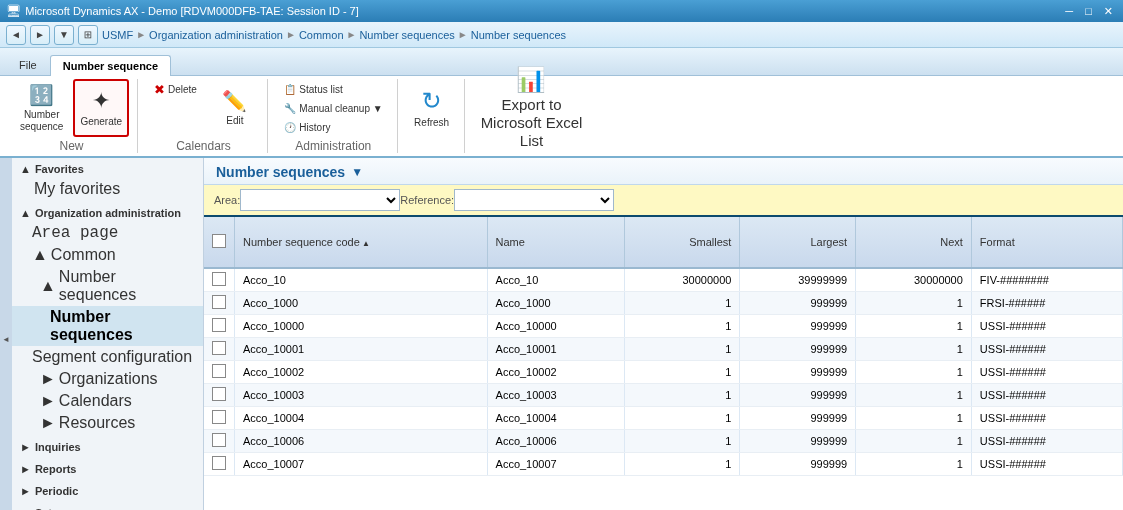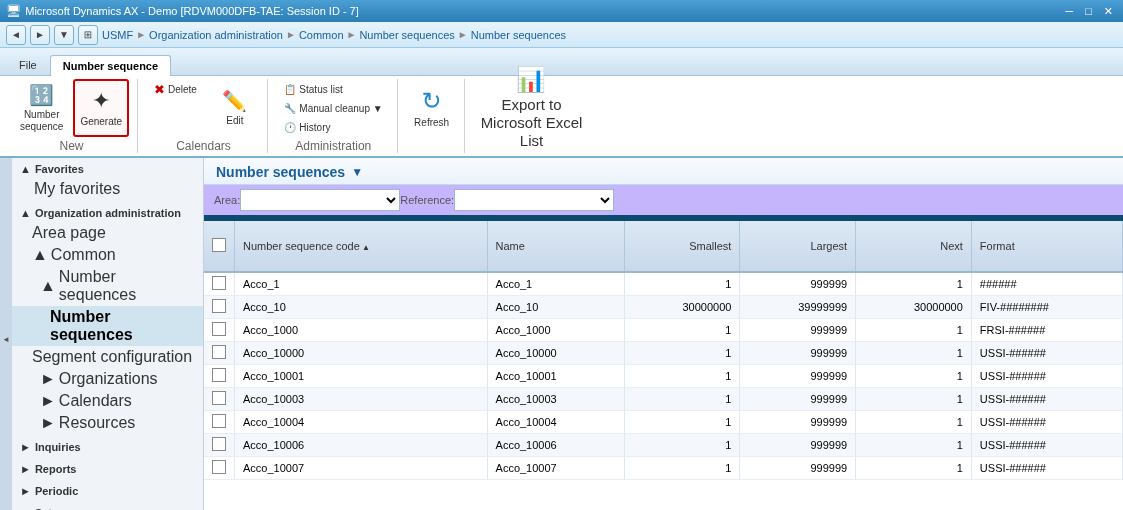--- a/index.html
+++ b/index.html
@@ -185,23 +185,23 @@
       gap: 6px;
     }
     .content-title {
       font-size: 14px;
       color: #1a5f9a;
       font-weight: bold;
     }
     .content-title-arrow { color: #1a5f9a; font-size: 12px; cursor: pointer; }
 
     .filter-bar {
-      background: #c4b5fd;
+      background: #fef9c3;
       padding: 4px 10px;
-      border-bottom: 6px solid #0c4a6e;
+      border-bottom: 2px solid #0c4a6e;
       display: flex;
       align-items: center;
       font-size: 11px;
     }
     .filter-label { color: #555; }
     .filter-select {
       height: 22px;
       border: 1px solid #a0b8cc;
       background: #fff;
       font-size: 11px;
@@ -357,21 +357,21 @@
         <span>Favorites</span>
       </div>
       <div class="sidebar-item" style="padding-left:22px;">My favorites</div>
     </div>
 
     <div class="sidebar-section">
       <div class="sidebar-section-header">
         <span>▲</span>
         <span>Organization administration</span>
       </div>
-      <div class="sidebar-item" style="padding-left:20px;">Area page</div>
+      <div class="sidebar-item" style="padding-left:20px;font-family:Liberation Mono, monospace;">Area page</div>
       <div class="sidebar-item" style="padding-left:20px;display:flex;align-items:center;gap:3px;">
         <span>▲</span> Common
       </div>
       <div class="sidebar-item" style="padding-left:28px;display:flex;align-items:center;gap:3px;">
         <span>▲</span> Number sequences
       </div>
       <div class="sidebar-item active" style="padding-left:38px;">Number sequences</div>
       <div class="sidebar-item" style="">Segment configuration</div>
       <div class="sidebar-item" style="padding-left:28px;display:flex;align-items:center;gap:3px;">
         <span>►</span> Organizations
@@ -437,29 +437,20 @@
             <th><span class="checkbox-cell"></span></th>
             <th class="sort-asc">Number sequence code</th>
             <th>Name</th>
             <th style="text-align:right;">Smallest</th>
             <th style="text-align:right;">Largest</th>
             <th style="text-align:right;">Next</th>
             <th>Format</th>
           </tr>
         </thead>
         <tbody id="table-body">
-        <tr>
-    <td><span class="checkbox-cell"></span></td>
-    <td>Acco_1</td>
-    <td>Acco_1</td>
-    <td class="td-num">1</td>
-    <td class="td-num">999999</td>
-    <td class="td-num">1</td>
-    <td>######</td>
-  </tr>
             <tr>
     <td><span class="checkbox-cell"></span></td>
     <td>Acco_10</td>
     <td>Acco_10</td>
     <td class="td-num">30000000</td>
     <td class="td-num">39999999</td>
     <td class="td-num">30000000</td>
     <td>FIV-########</td>
   </tr>
             <tr>
@@ -484,20 +475,29 @@
     <td><span class="checkbox-cell"></span></td>
     <td>Acco_10001</td>
     <td>Acco_10001</td>
     <td class="td-num">1</td>
     <td class="td-num">999999</td>
     <td class="td-num">1</td>
     <td>USSI-######</td>
   </tr>
             <tr>
     <td><span class="checkbox-cell"></span></td>
+    <td>Acco_10002</td>
+    <td>Acco_10002</td>
+    <td class="td-num">1</td>
+    <td class="td-num">999999</td>
+    <td class="td-num">1</td>
+    <td>USSI-######</td>
+  </tr>
+            <tr>
+    <td><span class="checkbox-cell"></span></td>
     <td>Acco_10003</td>
     <td>Acco_10003</td>
     <td class="td-num">1</td>
     <td class="td-num">999999</td>
     <td class="td-num">1</td>
     <td>USSI-######</td>
   </tr>
             <tr>
     <td><span class="checkbox-cell"></span></td>
     <td>Acco_10004</td>

